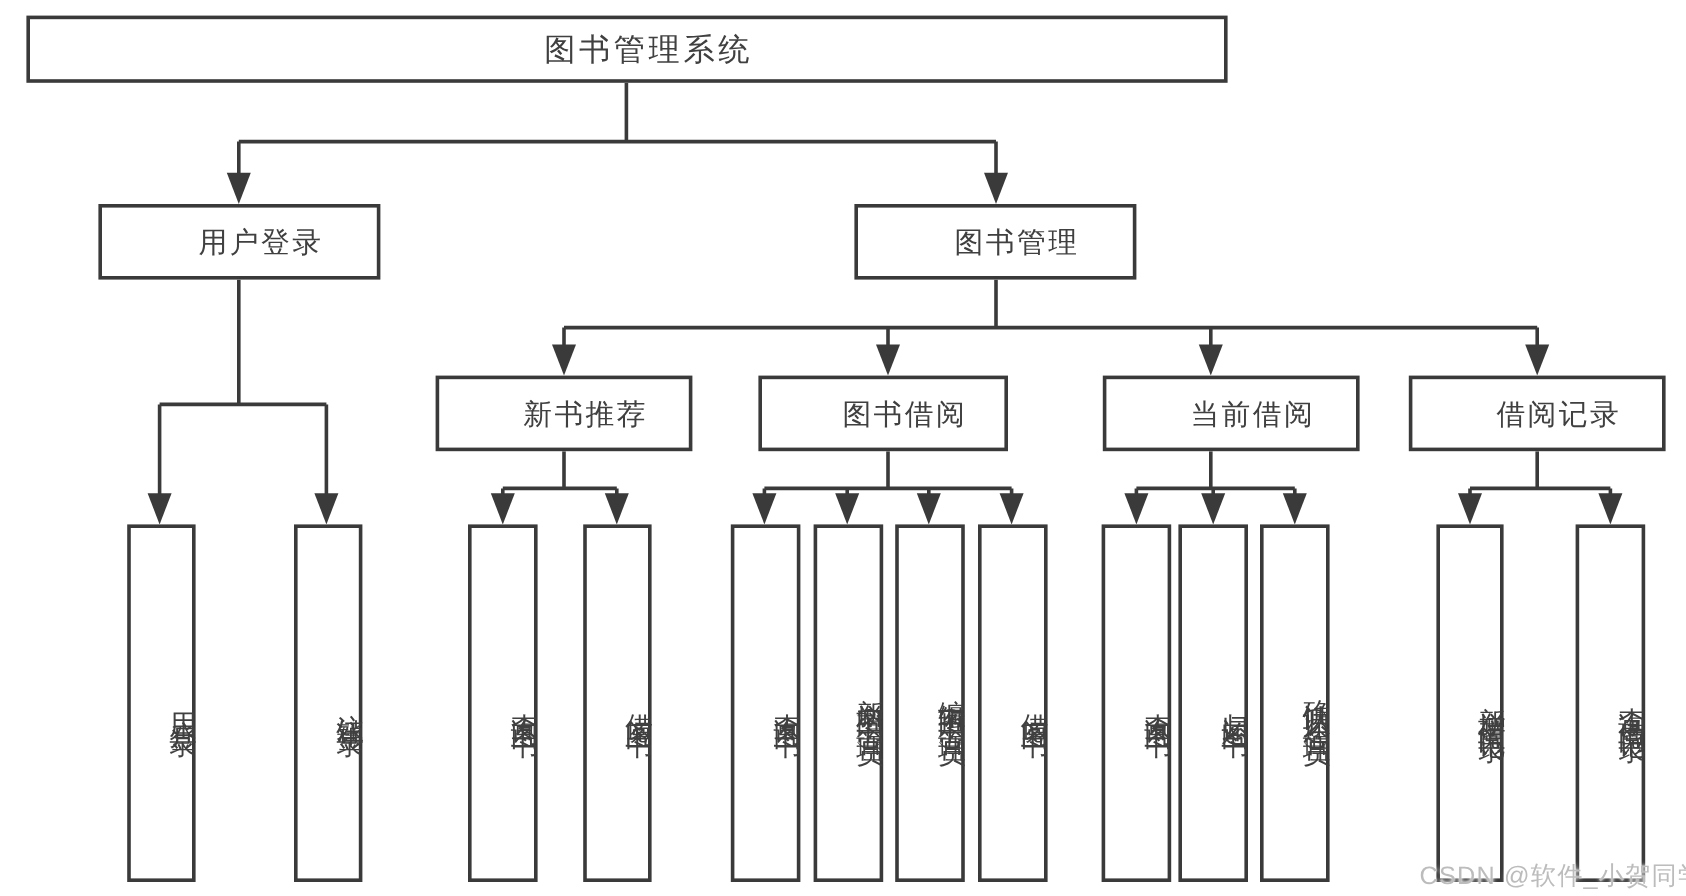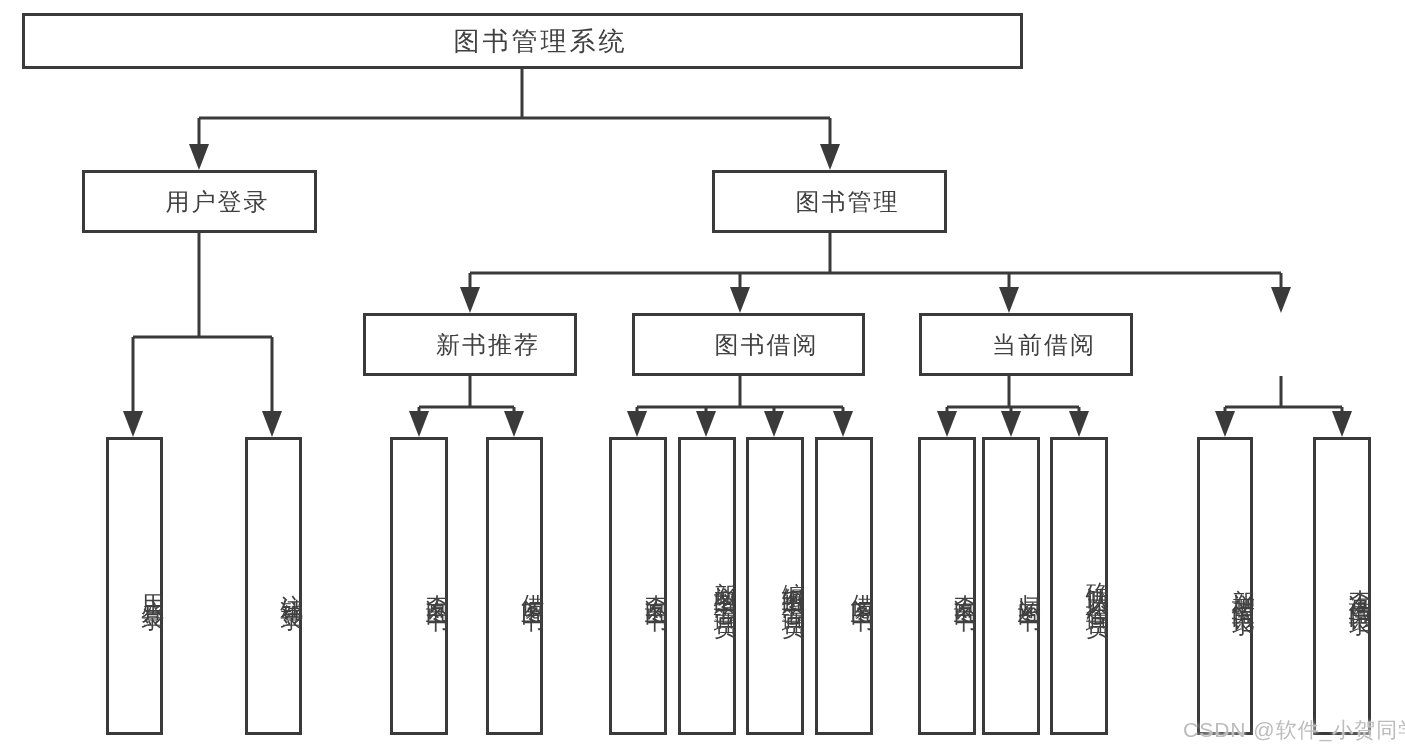--- a/index.html
+++ b/index.html
@@ -105,22 +105,23 @@
     <polygon points="1215,411 1235,411 1225,437"></polygon>
     <polygon points="1332,411 1352,411 1342,437"></polygon>
   </svg>
 
   <div class="box h-box root-box" style="left:22px; top:13px; width:1001px; height:56px;">图书管理系统</div>
 
   <div class="box h-box" style="left:82px; top:170px; width:235px; height:63px;">用户登录</div>
   <div class="box h-box" style="left:712px; top:170px; width:235px; height:63px;text-align:right;">图书管理</div>
 
   <div class="box h-box" style="left:363px; top:313px; width:214px; height:63px;">新书推荐</div>
-  <div class="box h-box" style="left:632px; top:313px; width:233px; height:63px;">图书借阅</div>
+  <div class="box h-box" style="left:632px; top:313px; width:208px; height:63px;">图书借阅</div>
   <div class="box h-box" style="left:903px; top:313px; width:214px; height:63px;margin-left:16px;">当前借阅</div>
+  <div class="box h-box" style="left:1174px; top:313px; width:214px; height:63px;">借阅记录</div>
 
   <div class="box v-box" style="left:106px; top:437px; width:57px; height:298px;">用户登录</div>
   <div class="box v-box" style="left:245px; top:437px; width:57px; height:298px;">注销登录</div>
 
   <div class="box v-box" style="left:390px; top:437px; width:58px; height:298px;">查询图书</div>
   <div class="box v-box" style="left:486px; top:437px; width:57px; height:298px;">借阅图书</div>
 
   <div class="box v-box" style="left:609px; top:437px; width:58px; height:298px;">查询图书</div>
   <div class="box v-box" style="left:678px; top:437px; width:58px; height:298px;">新增图书（管理员）</div>
   <div class="box v-box" style="left:746px; top:437px; width:58px; height:298px;">编辑图书（管理员）</div>

